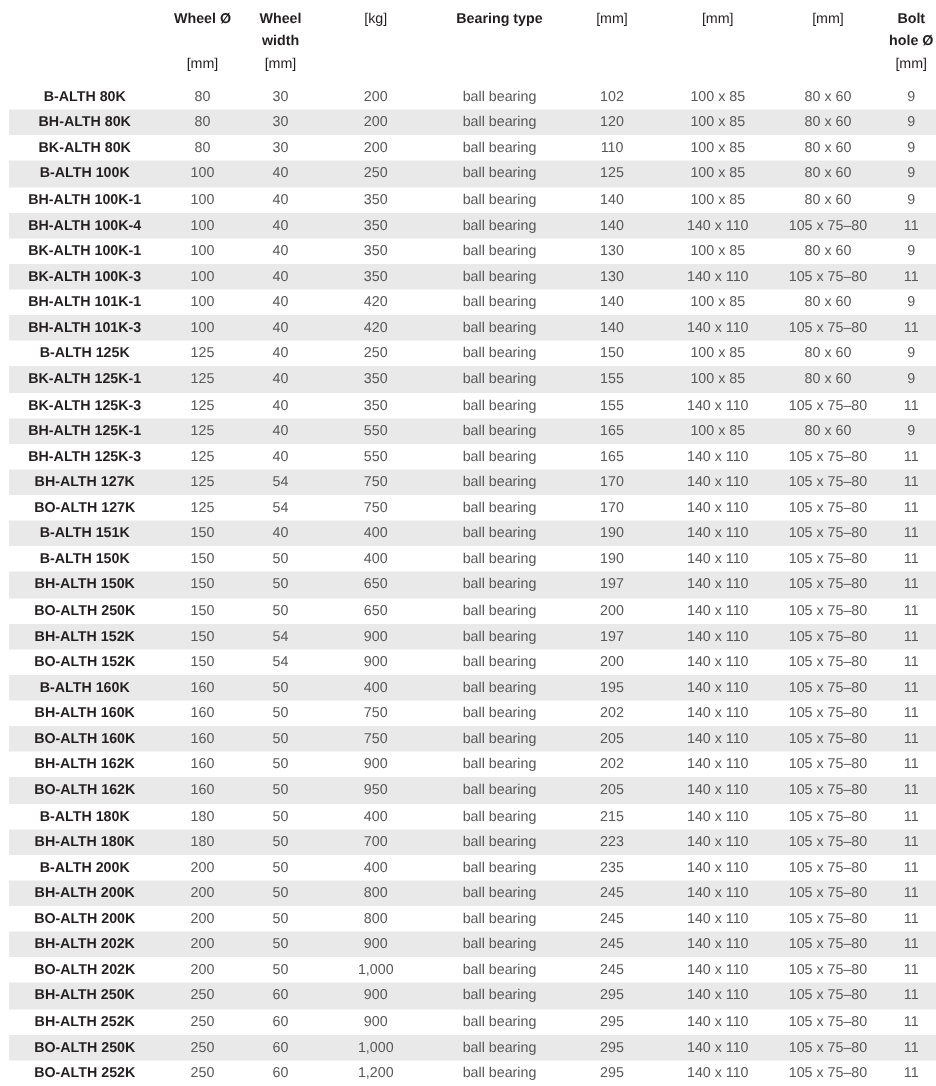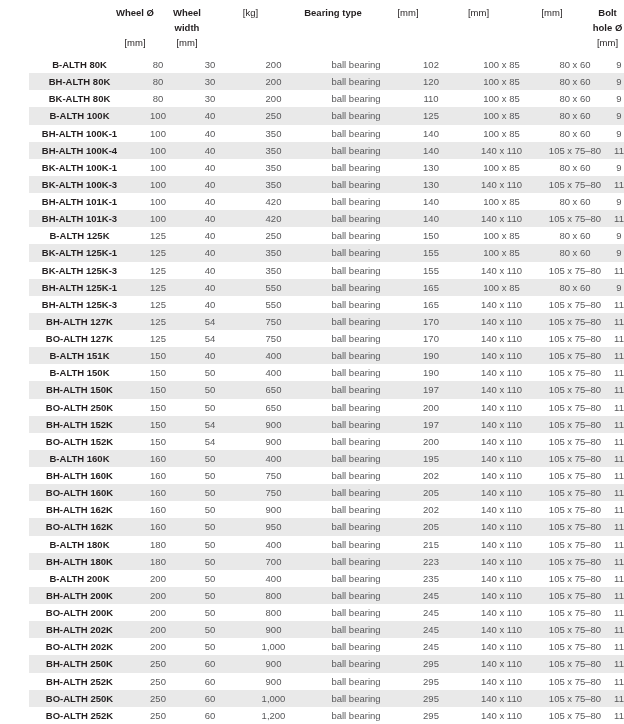--- a/index.html
+++ b/index.html
@@ -25,21 +25,21 @@
   .hlabel {
     font-size: 9.5px; font-weight: bold;
     color: var(--head-text, #231f20);
     line-height: 15px; height: 30px; overflow: hidden;
   }
   .hunit {
     font-size: 9.5px; font-weight: normal;
     color: var(--head-text, #231f20);
     line-height: 15px; white-space: nowrap;
   }
-  .body-row { height: 17.13px; align-items: center; margin-left: 23px; }
+  .body-row { height: 17.13px; align-items: center; }
   .body-row:nth-child(even) { background: var(--stripe, #e9e9e9); }
   .cell {
     font-size: 9.5px;
     color: var(--value-text, #58585a);
     padding-left: 4px;
     white-space: nowrap; overflow: hidden;
     box-sizing: border-box;
   }
   .cell.model { font-weight: bold; color: var(--model-text, #231f20); }
 </style>

